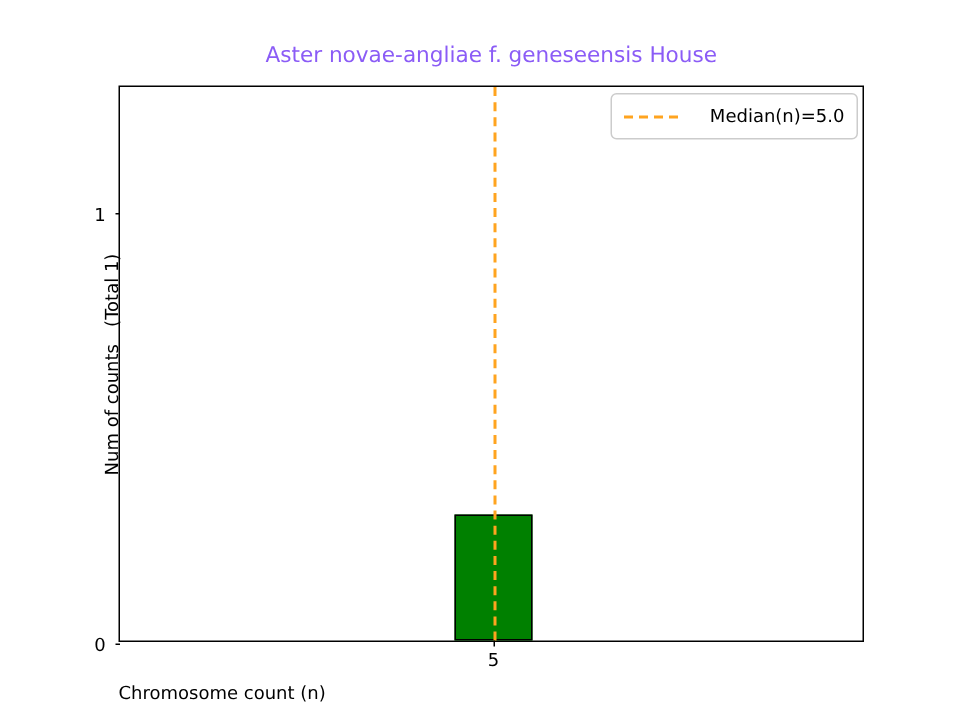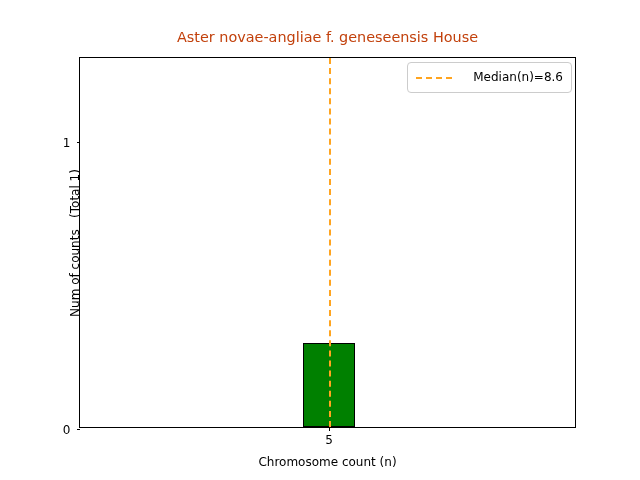--- a/index.html
+++ b/index.html
@@ -17,21 +17,21 @@
   }
 
   
   #chart-title {
     position: absolute;
     left: 79px;
     top: 30px;
     width: 497px;
     text-align: center;
     font-size: 14.4px;
-    color: #c2410c;
+    color: #8b5cf6;
     white-space: nowrap;
     line-height: 1.1;
   }
 
   
   #plot-area {
     position: absolute;
     left: 79px;
     top: 57px;
     width: 497px;
@@ -100,21 +100,21 @@
     color: #000000;
     white-space: nowrap;
   }
 
   
   #xlabel {
     position: absolute;
     left: 79px;
     top: 455px;
     width: 497px;
-    text-align: center;
+    text-align: left;
     font-size: 12px;
     color: #000000;
     white-space: nowrap;
   }
   #ylabel {
     position: absolute;
     left: 0;
     top: 0;
     width: 371px;
     height: 18px;
@@ -193,17 +193,17 @@
 
   <div id="xlabel">Chromosome count (n)</div>
 
   <div id="ylabel">Num of counts   (Total 1)</div>
 
   <div id="legend">
     <div id="legend-marker">
       <div class="dash-line"></div>
     </div>
     <div id="legend-text">
-      <div>Median(n)=8.6</div>
+      <div>Median(n)=5.0</div>
     </div>
   </div>
 
 </div>
 
 </body></html>

